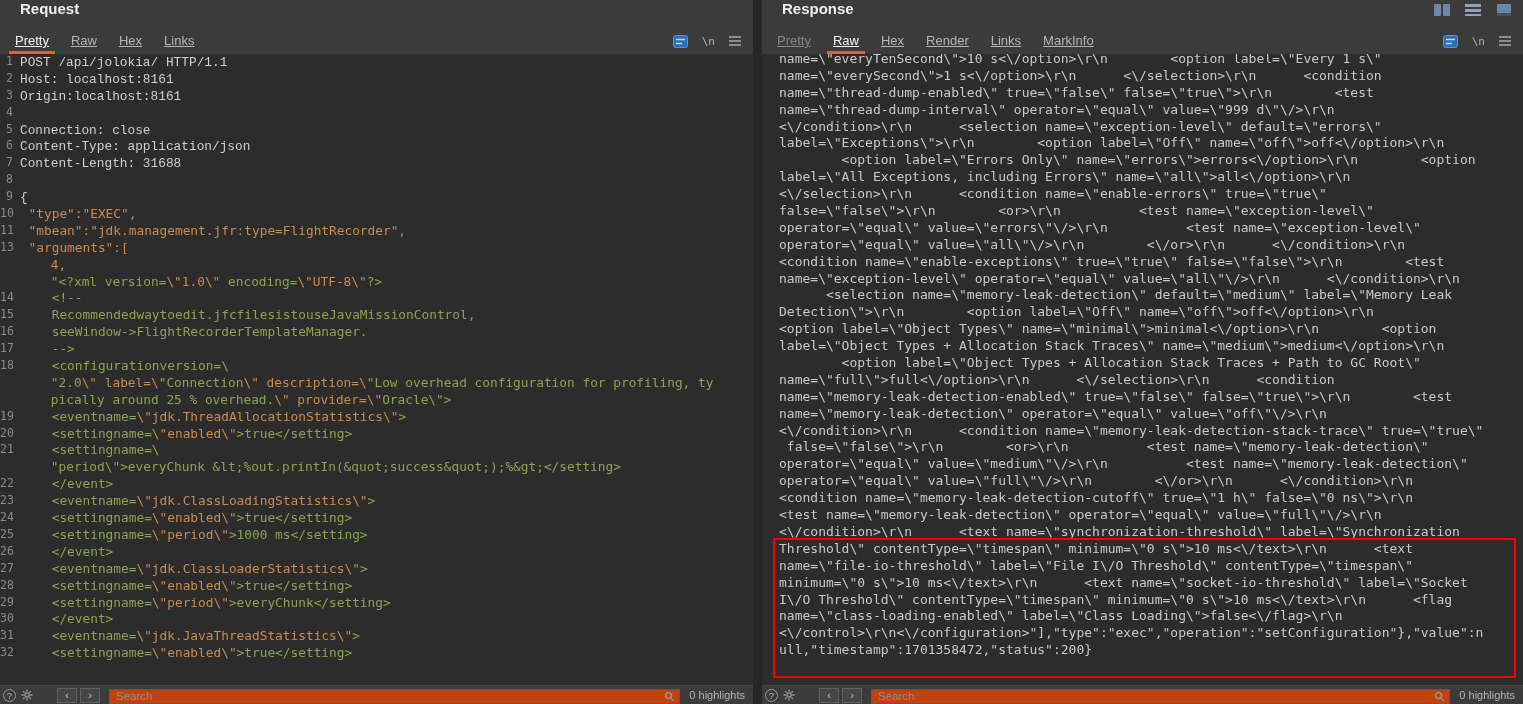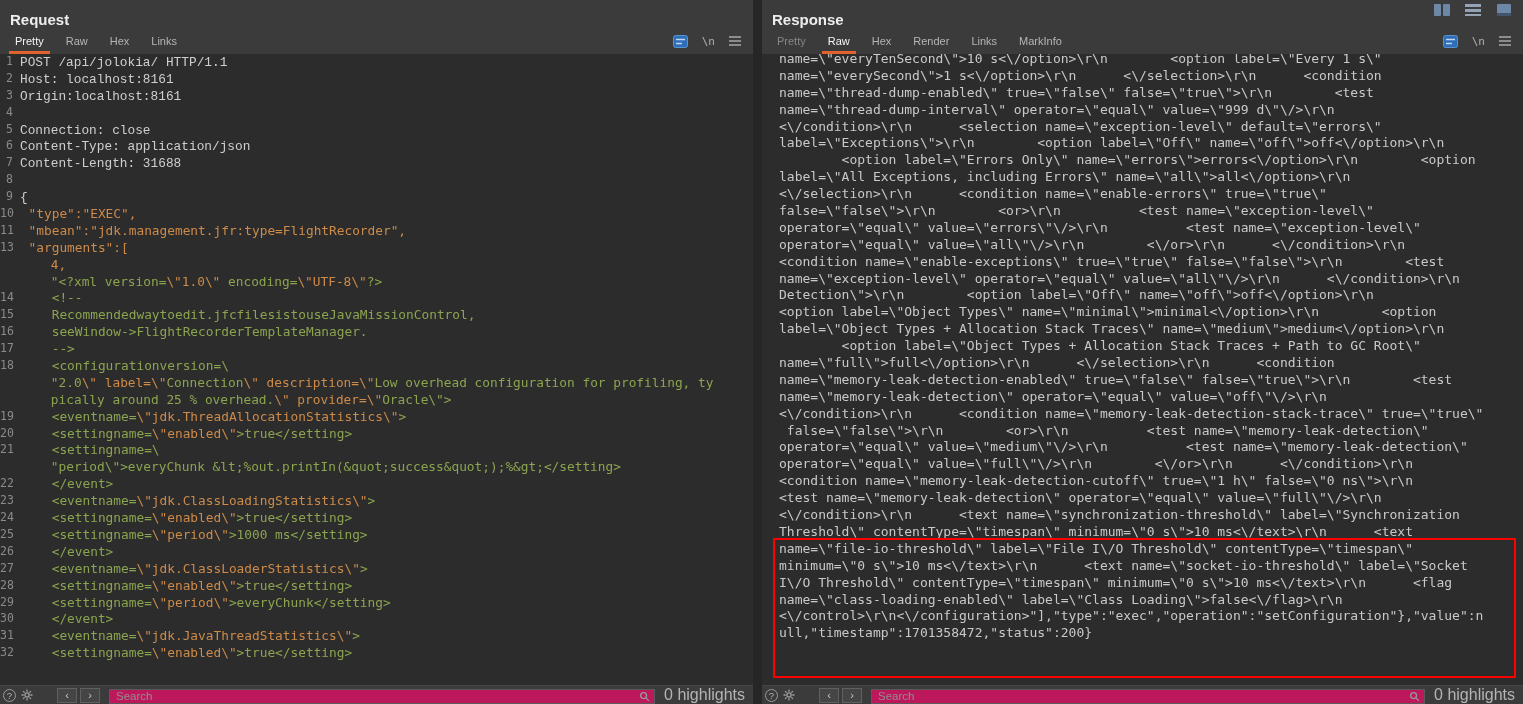--- a/index.html
+++ b/index.html
@@ -2,27 +2,27 @@
 <html><head>
 <meta charset="utf-8">
 <style>
   html,body{margin:0;padding:0;background:#3b3b3b;}
   *{box-sizing:border-box;}
   .app{width:1523px;height:704px;display:flex;overflow:hidden;font-family:"Liberation Sans",sans-serif;background:#3b3b3b;}
   .panel{display:flex;flex-direction:column;height:704px;min-width:0;}
   #request-panel{width:753px;flex:0 0 753px;}
   .divider{flex:0 0 9px;background:#262626;}
   #response-panel{flex:1;}
-  .panel-header{height:28px;display:flex;align-items:flex-end;padding:0 10px;position:relative;}
+  .panel-header{height:28px;display:flex;align-items:flex-start;padding:0 20px;position:relative;}
   .panel-title{color:#ededed;font-size:15px;font-weight:bold;}
   .win-icons{position:absolute;right:8px;top:2px;display:flex;gap:9px;}
   .win-btn{width:22px;height:16px;display:flex;align-items:center;justify-content:center;cursor:pointer;}
   .tabbar{height:26px;display:flex;justify-content:space-between;align-items:stretch;}
   .tabs{display:flex;padding-left:4px;}
-  .tab{color:#b5b5b5;font-size:11px;line-height:26px;padding:0 11px;position:relative;cursor:pointer;white-space:nowrap;}
+  .tab{color:#b5b5b5;font-size:13px;line-height:26px;padding:0 11px;position:relative;cursor:pointer;white-space:nowrap;text-decoration:underline;}
   .tab.selected{color:#f5f5f5;}
   .tab.selected::after{content:"";position:absolute;left:5px;right:5px;bottom:0;height:3px;background:#e0632f;}
   .tab.dim{color:#878787;}
   .tab-icons{display:flex;align-items:center;gap:14px;padding-right:12px;}
   .icon-nl{color:#b0b0b0;font:11px "DejaVu Sans Mono",monospace;cursor:pointer;}
   .icon-btn{display:flex;align-items:center;cursor:pointer;}
   .editor{position:relative;flex:1;background:#2c2c2c;overflow:hidden;}
   .crow{display:flex;height:16.9px;line-height:16.9px;font:12.8px "DejaVu Sans Mono",monospace;white-space:pre;}
   .ln{flex:0 0 20px;text-align:right;padding-right:7px;color:#8b8b8b;font-size:11.5px;}
   .ct{white-space:pre;}
@@ -31,24 +31,24 @@
   .xml{color:#8ba44f;}
   #resp-lines{margin-top:-3px;}
   .rrow{height:16.9px;line-height:16.9px;font:13px "DejaVu Sans Mono",monospace;white-space:pre;color:#c9c9c9;padding-left:17px;}
   .red-box{position:absolute;left:11px;right:7px;top:484px;height:140px;border:2px solid #fb0200;pointer-events:none;}
   .searchbar{height:19px;flex:0 0 19px;display:flex;align-items:center;background:#3b3b3b;padding:0 8px 0 3px;border-top:1px solid #454545;}
   .sb-help{flex:0 0 13px;width:13px;height:13px;border:1px solid #9a9a9a;border-radius:50%;color:#b5b5b5;font-size:9.5px;line-height:12px;text-align:center;cursor:pointer;}
   .sb-gear{display:flex;align-items:center;margin-left:5px;cursor:pointer;}
   .sb-nav{width:20px;height:15px;background:#454545;border:1px solid #606060;color:#c5c5c5;font-size:11px;line-height:12px;text-align:center;padding:0;margin:0 3px 0 0;cursor:pointer;font-family:"Liberation Sans",sans-serif;}
   .sb-nav.first{margin-left:24px;}
   .sb-field{flex:1;position:relative;margin:0 9px 0 6px;}
-  .sb-field input{width:100%;height:15px;background:#be185d;border:1px solid #5a5a5a;color:#d5d5d5;font:11.5px "Liberation Sans",sans-serif;padding:0 20px 0 6px;outline:none;}
+  .sb-field input{width:100%;height:15px;background:#c2410c;border:1px solid #5a5a5a;color:#d5d5d5;font:11.5px "Liberation Sans",sans-serif;padding:0 20px 0 6px;outline:none;}
   .sb-field input::placeholder{color:#8f8f8f;}
   .sb-mag{position:absolute;right:5px;top:2px;}
-  .sb-count{color:#b4b4b4;font-size:16px;white-space:nowrap;}
+  .sb-count{color:#b4b4b4;font-size:11px;white-space:nowrap;}
 </style>
 </head>
 <body>
 
 <div class="app">
 
   <section class="panel" id="request-panel">
     <div class="panel-header">
       <span class="panel-title">Request</span>
     </div>
@@ -199,20 +199,21 @@
           <div class="rrow">&lt;\/condition&gt;\r\n      &lt;selection name=\"exception-level\" default=\"errors\"</div>
           <div class="rrow">label=\"Exceptions\"&gt;\r\n        &lt;option label=\"Off\" name=\"off\"&gt;off&lt;\/option&gt;\r\n</div>
           <div class="rrow">        &lt;option label=\"Errors Only\" name=\"errors\"&gt;errors&lt;\/option&gt;\r\n        &lt;option</div>
           <div class="rrow">label=\"All Exceptions, including Errors\" name=\"all\"&gt;all&lt;\/option&gt;\r\n</div>
           <div class="rrow">&lt;\/selection&gt;\r\n      &lt;condition name=\"enable-errors\" true=\"true\"</div>
           <div class="rrow">false=\"false\"&gt;\r\n        &lt;or&gt;\r\n          &lt;test name=\"exception-level\"</div>
           <div class="rrow">operator=\"equal\" value=\"errors\"\/&gt;\r\n          &lt;test name=\"exception-level\"</div>
           <div class="rrow">operator=\"equal\" value=\"all\"\/&gt;\r\n        &lt;\/or&gt;\r\n      &lt;\/condition&gt;\r\n</div>
           <div class="rrow">&lt;condition name=\"enable-exceptions\" true=\"true\" false=\"false\"&gt;\r\n        &lt;test</div>
           <div class="rrow">name=\"exception-level\" operator=\"equal\" value=\"all\"\/&gt;\r\n      &lt;\/condition&gt;\r\n</div>
+          <div class="rrow">      &lt;selection name=\"memory-leak-detection\" default=\"medium\" label=\"Memory Leak</div>
           <div class="rrow">Detection\"&gt;\r\n        &lt;option label=\"Off\" name=\"off\"&gt;off&lt;\/option&gt;\r\n</div>
           <div class="rrow">&lt;option label=\"Object Types\" name=\"minimal\"&gt;minimal&lt;\/option&gt;\r\n        &lt;option</div>
           <div class="rrow">label=\"Object Types + Allocation Stack Traces\" name=\"medium\"&gt;medium&lt;\/option&gt;\r\n</div>
           <div class="rrow">        &lt;option label=\"Object Types + Allocation Stack Traces + Path to GC Root\"</div>
           <div class="rrow">name=\"full\"&gt;full&lt;\/option&gt;\r\n      &lt;\/selection&gt;\r\n      &lt;condition</div>
           <div class="rrow">name=\"memory-leak-detection-enabled\" true=\"false\" false=\"true\"&gt;\r\n        &lt;test</div>
           <div class="rrow">name=\"memory-leak-detection\" operator=\"equal\" value=\"off\"\/&gt;\r\n</div>
           <div class="rrow">&lt;\/condition&gt;\r\n      &lt;condition name=\"memory-leak-detection-stack-trace\" true=\"true\"</div>
           <div class="rrow"> false=\"false\"&gt;\r\n        &lt;or&gt;\r\n          &lt;test name=\"memory-leak-detection\"</div>
           <div class="rrow">operator=\"equal\" value=\"medium\"\/&gt;\r\n          &lt;test name=\"memory-leak-detection\"</div>

